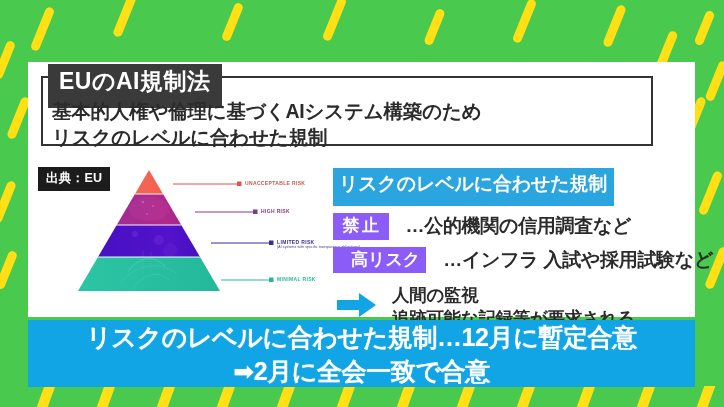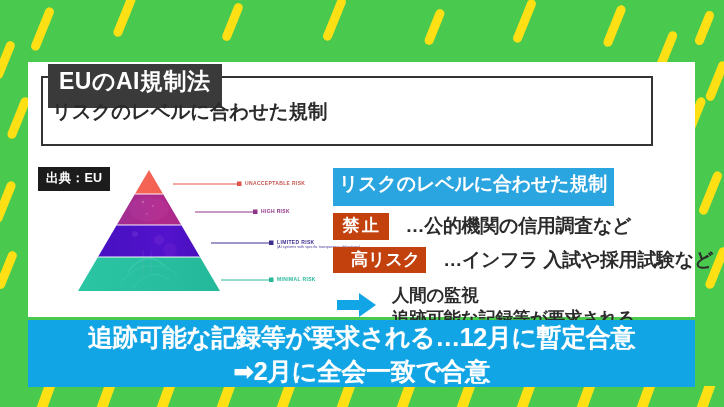--- a/index.html
+++ b/index.html
@@ -122,21 +122,21 @@
     letter-spacing:-0.2px;
     white-space:nowrap;
   }
   .rule-row {
     display:flex;
     align-items:center;
     margin-top:7px;
     white-space:nowrap;
   }
   .rule-chip {
-    background:#c2410c;
+    background:#8b5cf6;
     color:#ffffff;
     font-size:17px;
     font-weight:bold;
     padding:3px 7px 4px 7px;
     letter-spacing:2.5px;
     text-indent:2.5px;
     line-height:1.15;
   }
   .rule-chip.tight { letter-spacing:0px; text-indent:0; padding:3px 6px 4px 18px; }
   .rule-text {
@@ -235,20 +235,21 @@
     <div class="stripe" style="left: 700px; top: 386px; width: 11px; height: 24px; background: rgb(255, 224, 21);"></div>
   </div>
 
 <div id="white-card">
 
   <div id="header-box"></div>
 
   <div id="title-chip">EUのAI規制法</div>
 
   <div id="header-lines">
+    <div>基本的人権や倫理に基づくAIシステム構築のため</div>
     <div>リスクのレベルに合わせた規制</div>
   </div>
 
   <div id="source-badge">出典：EU</div>
 
   <div id="pyramid-figure">
     <svg id="pyramid-svg" width="265" height="148" viewBox="0 0 265 148">
       <defs>
         <linearGradient id="gTop" x1="0" y1="0" x2="1" y2="0">
           <stop offset="0%" stop-color="#f87065"></stop>
@@ -347,15 +348,15 @@
       </span>
       <div id="req-text">
         <div>人間の監視</div>
         <div>追跡可能な記録等が要求される</div>
       </div>
     </div>
   </div>
 </div>
 
 <div id="bottom-banner">
-  <div id="banner-line-1">追跡可能な記録等が要求される…12月に暫定合意</div>
+  <div id="banner-line-1">リスクのレベルに合わせた規制…12月に暫定合意</div>
   <div id="banner-line-2">➡2月に全会一致で合意</div>
 </div>
 
 </body></html>

